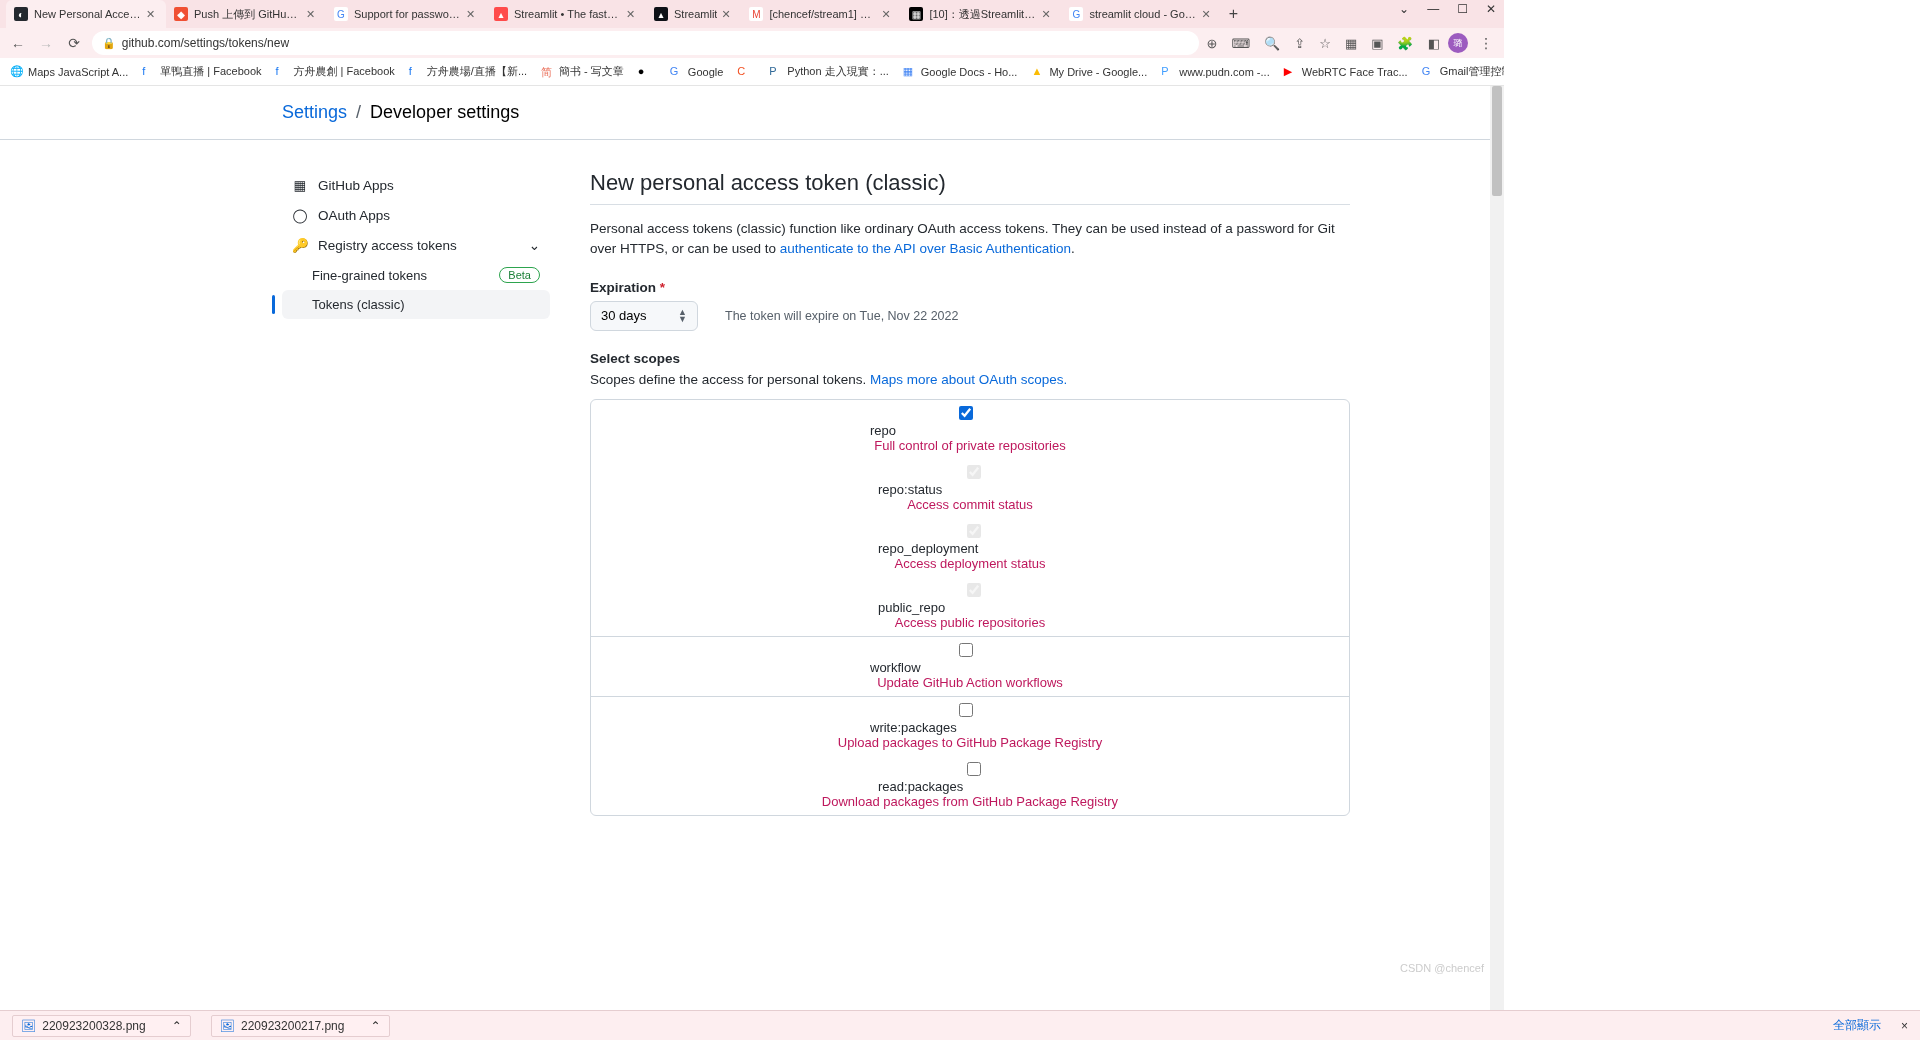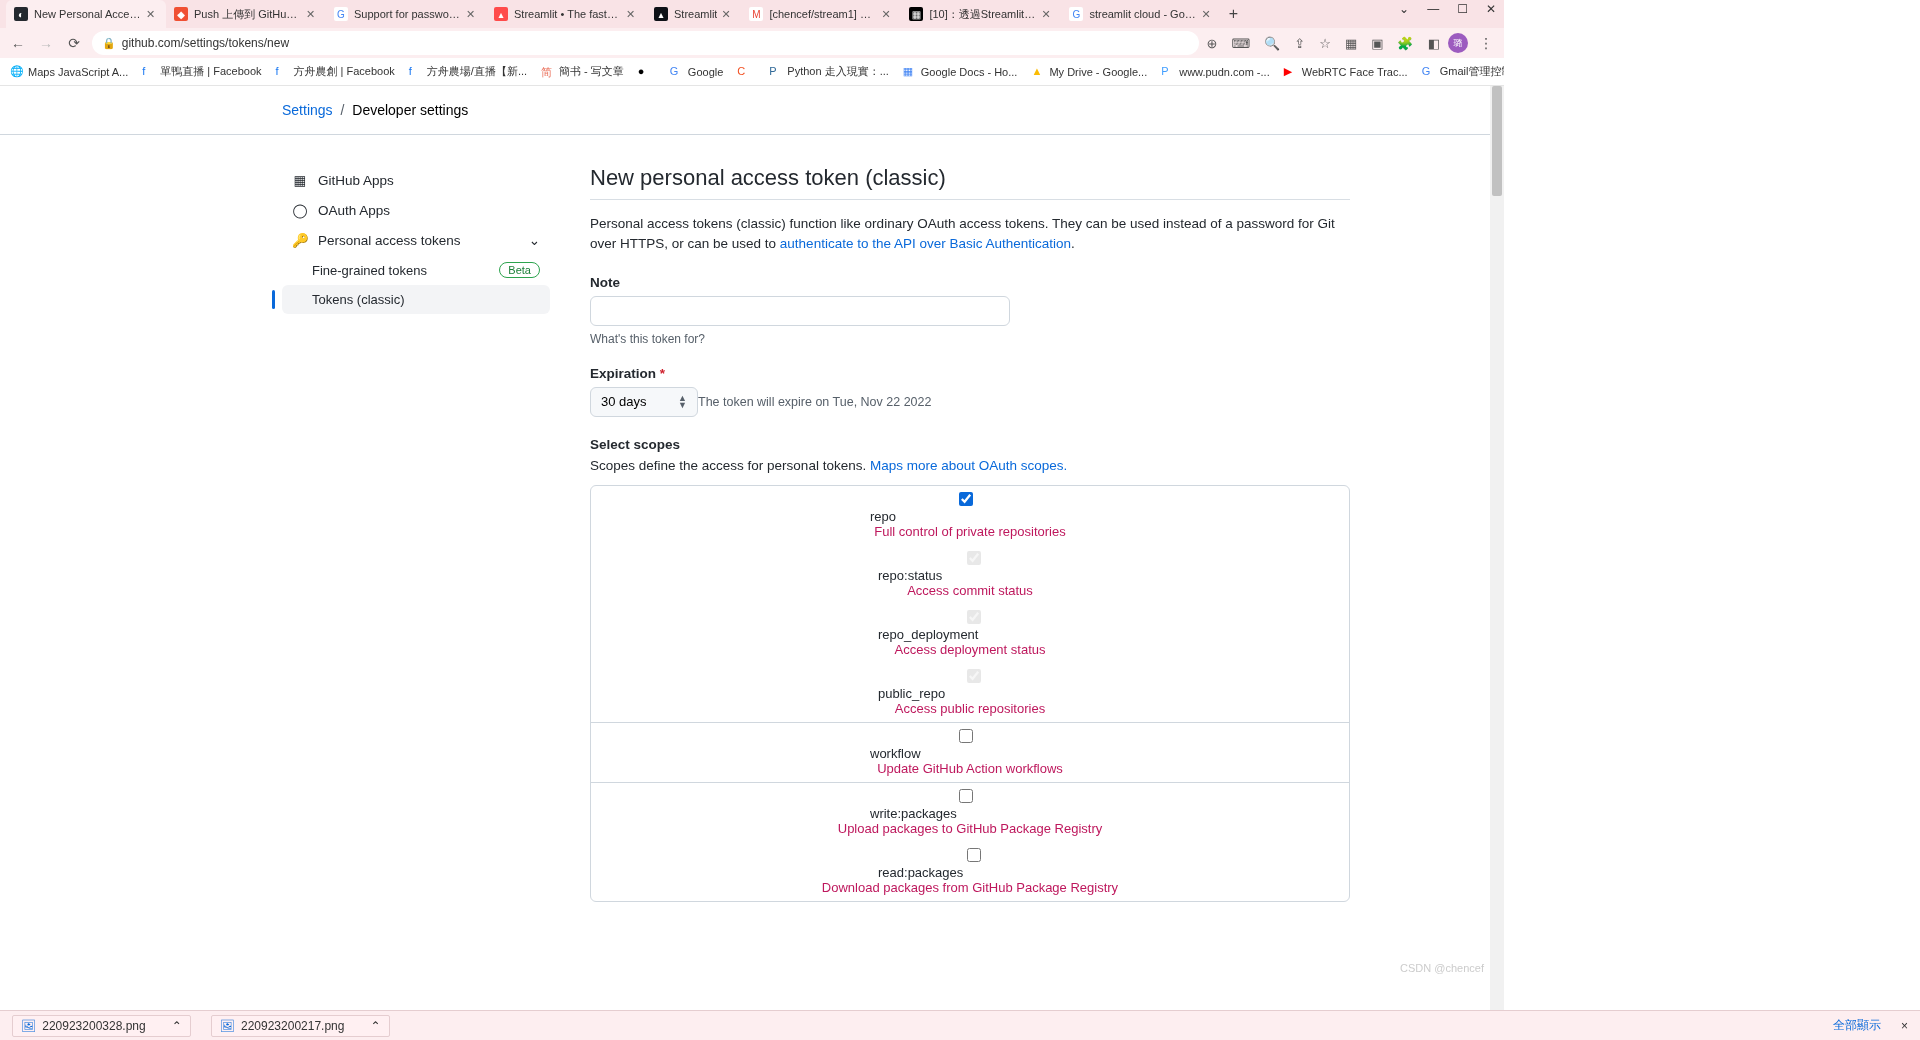--- a/index.html
+++ b/index.html
@@ -26,21 +26,21 @@
 .bookmark-bar { display: flex; align-items: center; height: 28px; background: #fff; border-bottom: 1px solid #e5e5e5; padding: 0 10px; gap: 14px; font-size: 11px; color: #333; overflow: hidden; }
 .bookmark-item { display: flex; align-items: center; gap: 4px; white-space: nowrap; }
 .bookmark-item .bicon { width: 14px; height: 14px; display: inline-block; }
 
 
 .viewport { height: calc(1040px - 28px - 30px - 28px - 30px); overflow: hidden; position: relative; }
 .scrollbar { position: absolute; right: 0; top: 0; width: 14px; height: 100%; background: #f1f1f1; }
 .scroll-thumb { position: absolute; right: 2px; top: 0; width: 10px; height: 110px; background: #c1c1c1; border-radius: 2px; }
 
 .page { max-width: 1200px; margin: 0 auto; padding: 10px 0 0 0; }
-.breadcrumb { font-size: 14px; padding: 6px 0 16px 130px; }
+.breadcrumb { font-size: 18px; padding: 6px 0 16px 130px; }
 .breadcrumb a { color: #0969da; text-decoration: none; }
 .breadcrumb .sep { color: #57606a; margin: 0 4px; }
 .hr { border-bottom: 1px solid #d0d7de; width: 100%; }
 
 .layout { display: flex; padding: 20px 0 0 130px; gap: 40px; }
 .sidebar { width: 268px; }
 .side-item { display: flex; align-items: center; gap: 10px; padding: 7px 10px; font-size: 13.5px; color: #24292f; border-radius: 6px; }
 .side-item .icon { width: 16px; text-align: center; }
 .side-item.has-dropdown { justify-content: space-between; }
 .side-subitem { display: flex; align-items: center; justify-content: space-between; padding: 7px 10px 7px 30px; font-size: 13px; color: #24292f; border-radius: 6px; }
@@ -52,21 +52,21 @@
 h1 { font-size: 22px; font-weight: 400; color: #24292f; padding-bottom: 8px; border-bottom: 1px solid #d8dee4; margin-bottom: 14px; }
 .desc { font-size: 13.5px; color: #24292f; line-height: 1.5; margin-bottom: 20px; }
 .desc a { color: #0969da; text-decoration: none; }
 
 .label { font-size: 13.5px; font-weight: 600; color: #24292f; margin-bottom: 6px; display: block; }
 .label .req { color: #cf222e; }
 .text-input { width: 420px; height: 30px; border: 1px solid #d0d7de; border-radius: 6px; padding: 0 10px; font-size: 13px; }
 .help { font-size: 12px; color: #57606a; margin-top: 6px; }
 .field-block { margin-bottom: 20px; }
 
-.exp-row { display: flex; align-items: center; gap: 0; }
+.exp-row { display: flex; align-items: center; gap: 27px; }
 .select { display: flex; align-items: center; justify-content: space-between; width: 108px; height: 30px; border: 1px solid #d0d7de; border-radius: 6px; background: #f6f8fa; padding: 0 10px; font-size: 13px; }
 .select .arrows { font-size: 9px; line-height: 7px; color: #57606a; }
 .exp-note { font-size: 12.5px; color: #57606a; }
 
 .scopes-desc { font-size: 13.5px; color: #24292f; margin: 6px 0 12px 0; }
 .scopes-desc a { color: #0969da; text-decoration: none; }
 
 .scope-table { border: 1px solid #d0d7de; border-radius: 6px; }
 .scope-group { border-top: 1px solid #d0d7de; }
 .scope-group:first-child { border-top: none; }
@@ -245,45 +245,40 @@
             </div>
             <div class="side-item">
               <span style="display:flex;gap:10px;align-items:center">
                 <span class="icon">◯</span>
                 <span>OAuth Apps</span>
               </span>
             </div>
             <div class="side-item has-dropdown">
               <span style="display:flex;gap:10px;align-items:center">
                 <span class="icon">🔑</span>
-                <span>Personal access tokens</span>
+                <span>Registry access tokens</span>
               </span>
               <span>⌄</span>
             </div>
           </div>
         <div id="sidebar-subitems">
             <div class="side-subitem">
               <span>Fine-grained tokens</span>
               <span class="badge-beta">Beta</span>
             </div>
             <div class="side-subitem selected">
               <span>Tokens (classic)</span>
             </div>
           </div>
       </div>
       <div class="main">
         <h1>New personal access token (classic)</h1>
         <p class="desc">
           <span>Personal access tokens (classic) function like ordinary OAuth access tokens. They can be used instead of a password for Git over HTTPS, or can be used to </span><a>authenticate to the API over Basic Authentication</a><span>.</span>
         </p>
-        <div class="field-block">
-          <label class="label">Note</label>
-          <input class="text-input" type="text" style="">
-          <div class="help">What's this token for?</div>
-        </div>
         <div class="field-block">
           <label class="label"><span>Expiration</span> <span class="req">*</span></label>
           <div class="exp-row">
             <div class="select">
               <span>30 days</span>
               <span class="arrows">▲<br>▼</span>
             </div>
             <span class="exp-note">The token will expire on Tue, Nov 22 2022</span>
           </div>
         </div>

